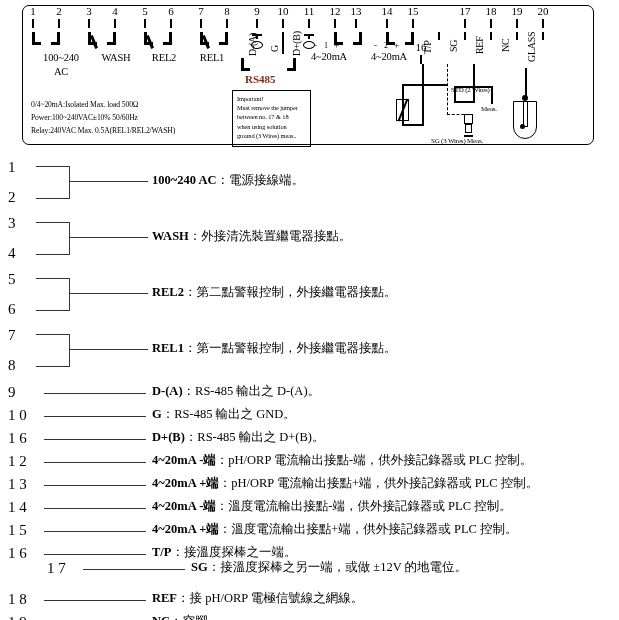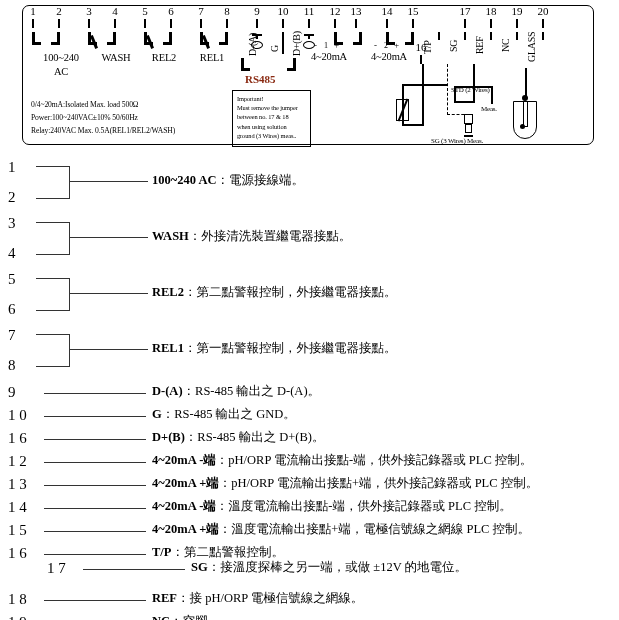--- a/index.html
+++ b/index.html
@@ -391,26 +391,26 @@
       <div class="ltext" style="top: 2px;"><b>4~20mA +端</b><span>：pH/ORP 電流輸出接點+端，供外接記錄器或 PLC 控制。</span></div>
     </div>
     <div class="lrow" style="top: 339px; height: 23px;">
       <div class="lnum" style="left: 8px; top: 3px; font-family: Liberation Serif, serif;">1 4</div>
       <div class="lead" style="left: 44px; top: 11px; width: 102px;"></div>
       <div class="ltext" style="top: 2px;"><b>4~20mA -端</b><span>：溫度電流輸出接點-端，供外接記錄器或 PLC 控制。</span></div>
     </div>
     <div class="lrow" style="top: 362px; height: 23px;">
       <div class="lnum" style="left: 8px; top: 3px;">1 5</div>
       <div class="lead" style="left: 44px; top: 11px; width: 102px;"></div>
-      <div class="ltext" style="top: 2px;"><b>4~20mA +端</b><span>：溫度電流輸出接點+端，電極信號線之網線 PLC 控制。</span></div>
+      <div class="ltext" style="top: 2px;"><b>4~20mA +端</b><span>：溫度電流輸出接點+端，供外接記錄器或 PLC 控制。</span></div>
     </div>
     <div class="lrow" style="top: 385px; height: 23px;">
       <div class="lnum" style="left: 8px; top: 3px;">1 6</div>
       <div class="lead" style="left: 44px; top: 11px; width: 102px;"></div>
-      <div class="ltext" style="top: 2px;"><b>T/P</b><span>：第二點警報控制。</span></div>
+      <div class="ltext" style="top: 2px;"><b>T/P</b><span>：接溫度探棒之一端。</span></div>
     </div>
     <div class="lrow" style="top: 400px; height: 23px; margin-left: 39px;">
       <div class="lnum" style="left: 8px; top: 3px;">1 7</div>
       <div class="lead" style="left: 44px; top: 11px; width: 102px;"></div>
       <div class="ltext" style="top: 2px;"><b>SG</b><span>：接溫度探棒之另一端，或做 ±12V 的地電位。</span></div>
     </div>
     <div class="lrow" style="top: 431px; height: 23px;">
       <div class="lnum" style="left: 8px; top: 3px;">1 8</div>
       <div class="lead" style="left: 44px; top: 11px; width: 102px;"></div>
       <div class="ltext" style="top: 2px;"><b>REF</b><span>：接 pH/ORP 電極信號線之網線。</span></div>

